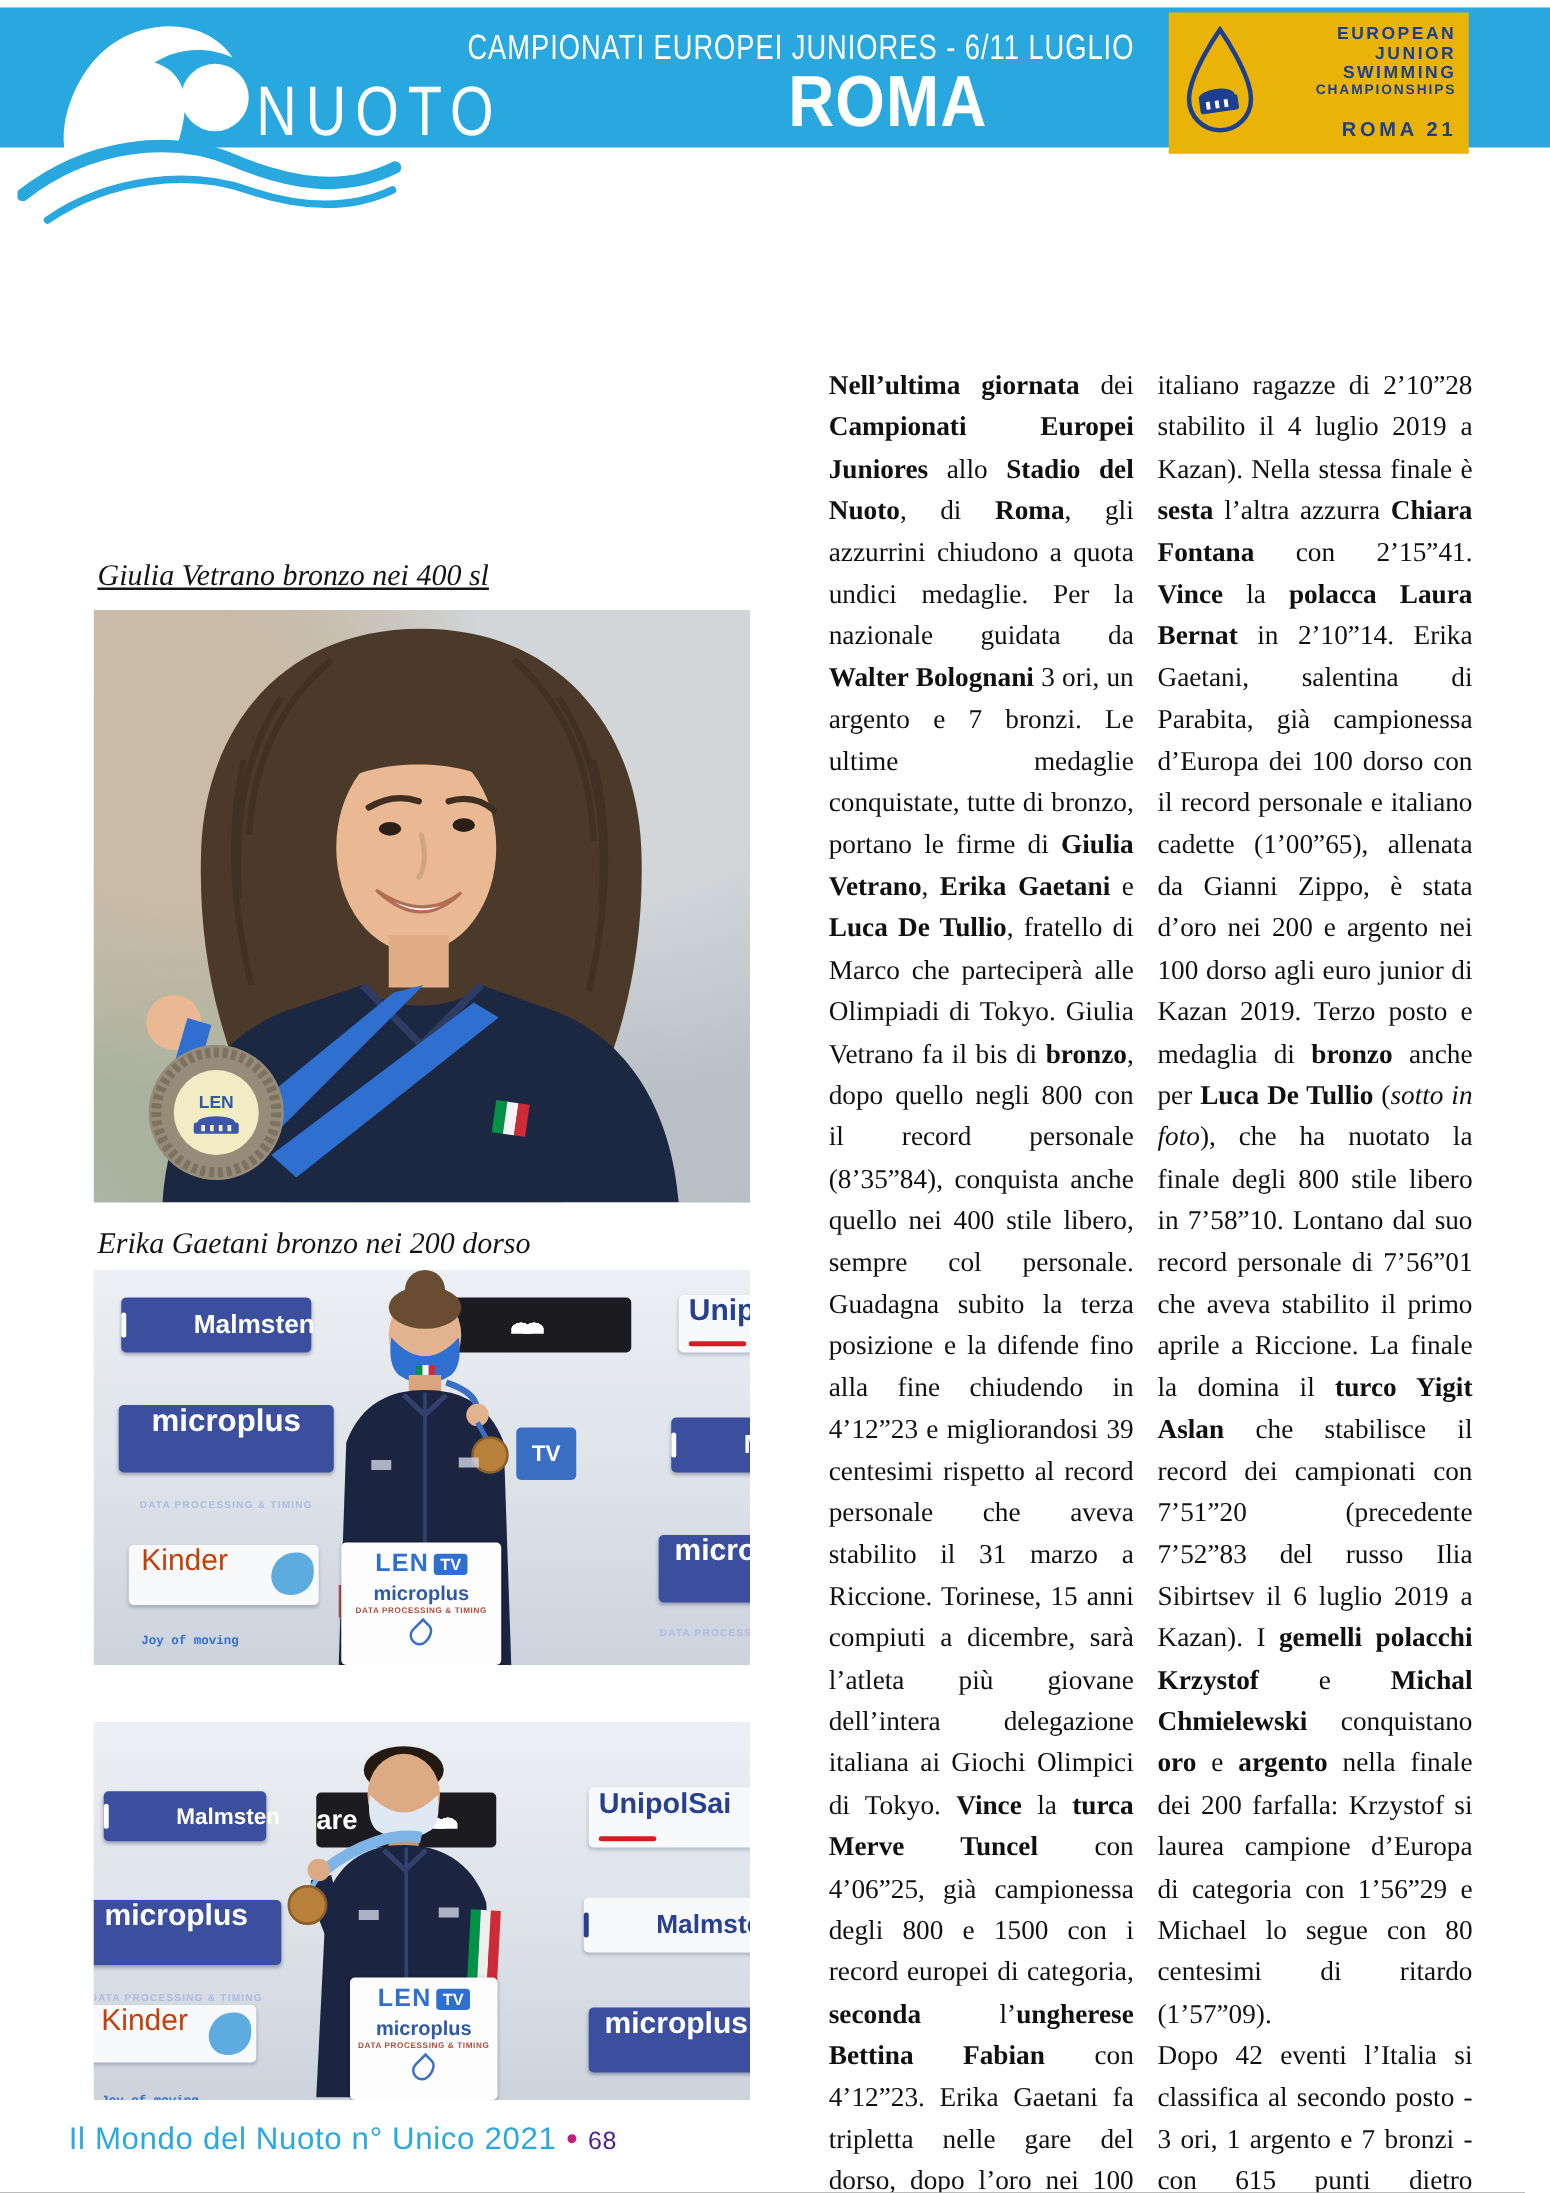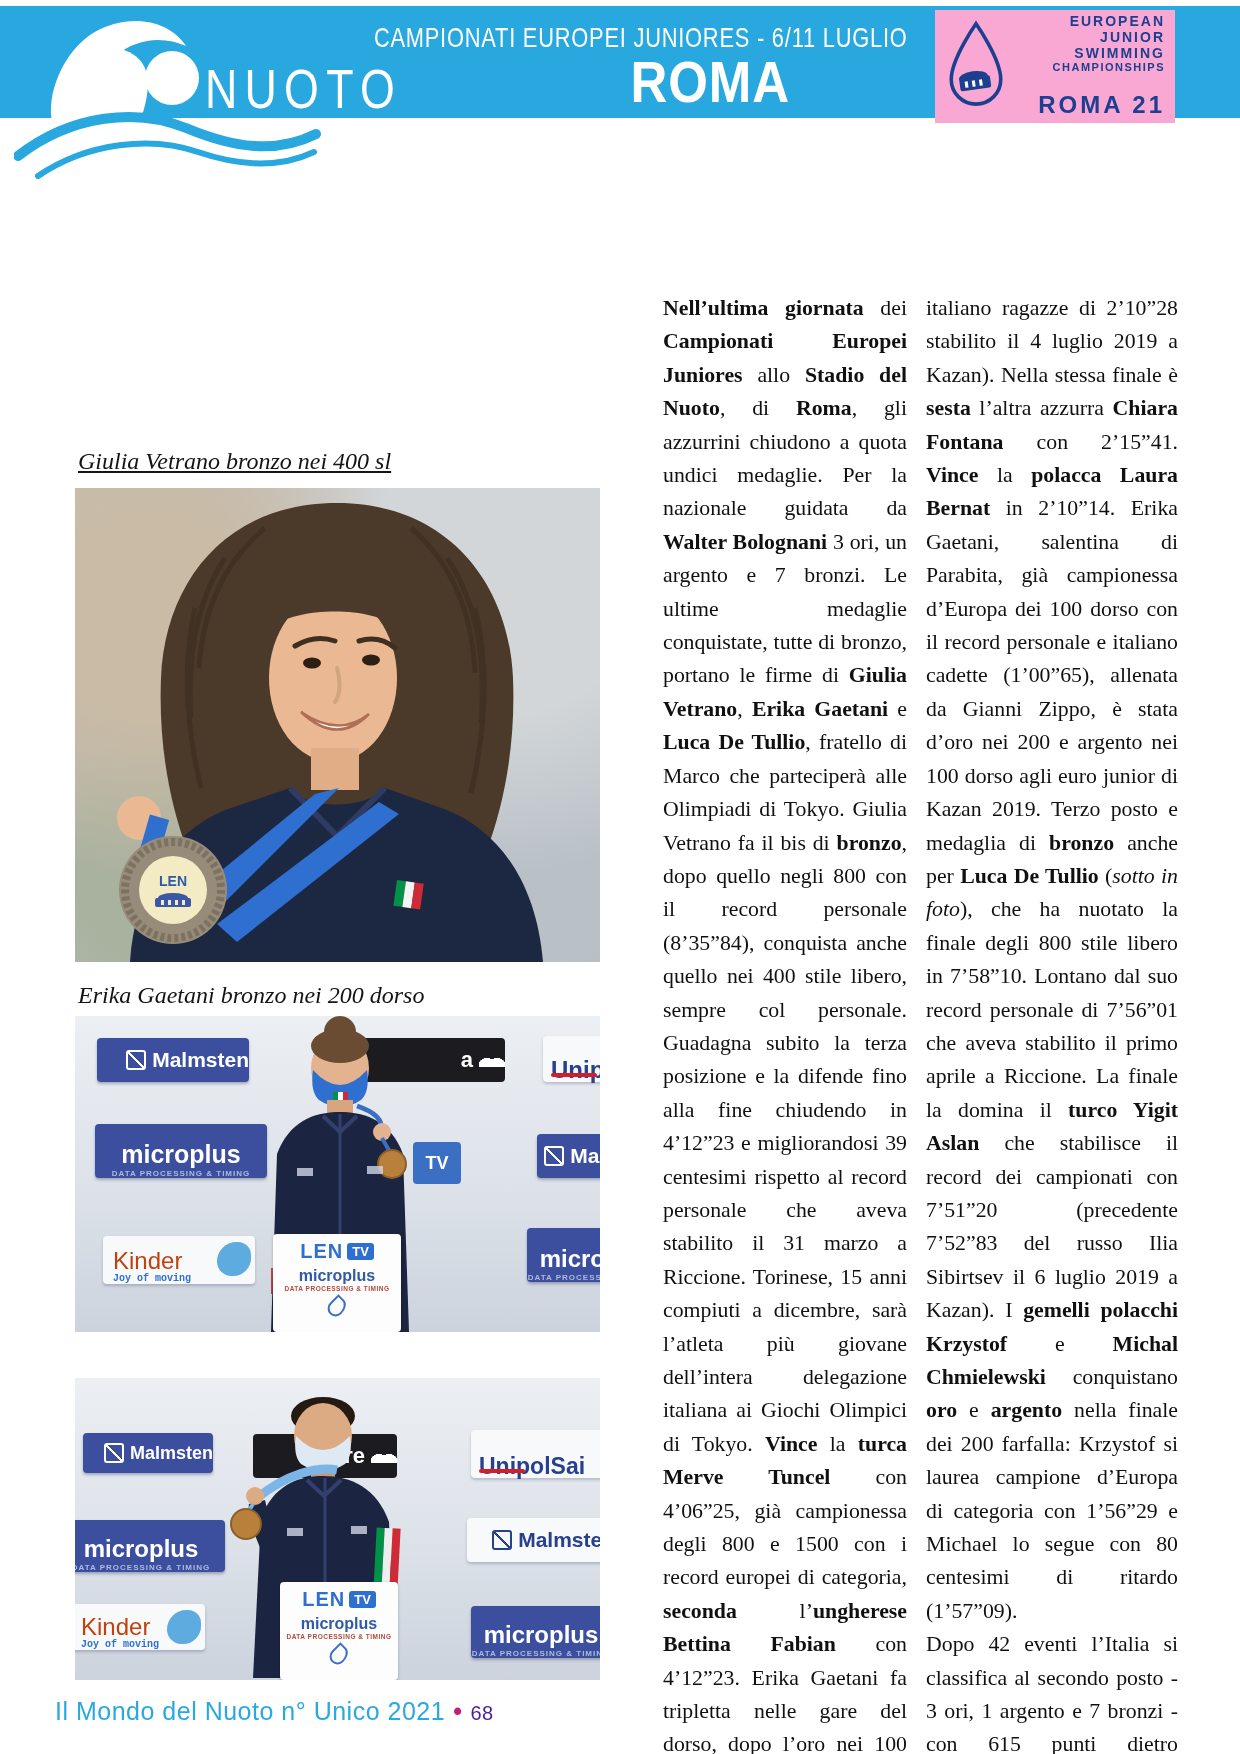--- a/index.html
+++ b/index.html
@@ -9,47 +9,47 @@
   .band{position:absolute;left:0;top:6px;width:1240px;height:112px;background:#29a8e0;}
   .kicker{position:absolute;left:320px;top:22px;width:490px;text-align:center;color:#fff;
           font-family:"Liberation Sans",sans-serif;font-size:28px;white-space:nowrap;
           transform:scaleX(.78);transform-origin:center;letter-spacing:1px;}
   .nuoto{position:absolute;left:205px;top:56px;color:#fff;font-family:"Liberation Sans",sans-serif;
          font-size:56px;font-weight:400;letter-spacing:9px;transform:scaleX(.8);transform-origin:left;
          white-space:nowrap;}
   .roma{position:absolute;left:560px;top:48px;width:230px;text-align:right;color:#fff;
         font-family:"Liberation Sans",sans-serif;font-weight:bold;font-size:58px;
         transform:scaleX(.88);transform-origin:right;letter-spacing:1px;white-space:nowrap;}
-  .logo-box{position:absolute;left:935px;top:10px;width:240px;height:113px;background:#f9a8d4;
+  .logo-box{position:absolute;left:935px;top:10px;width:240px;height:113px;background:#eab308;
             display:flex;align-items:center;box-sizing:border-box;padding:5px 10px 5px 8px;}
   .logo-text{margin-left:auto;text-align:right;color:#1c3f8f;font-family:"Liberation Sans",sans-serif;
              font-weight:bold;line-height:1.12;}
   .lt-a{font-size:14px;letter-spacing:2px;}
   .lt-b{font-size:11px;letter-spacing:1.5px;}
-  .lt-c{font-size:24px;letter-spacing:3px;margin-top:18px;}
+  .lt-c{font-size:16px;letter-spacing:3px;margin-top:18px;}
   .swim-logo{position:absolute;left:14px;top:16px;}
   
   .headline{position:absolute;left:28px;top:170px;width:600px;text-align:center;color:#e81c24;
             font-family:"Liberation Sans",sans-serif;font-weight:bold;font-size:66px;line-height:61px;}
   .headline span{display:block;transform:scaleX(.84);transform-origin:center;white-space:nowrap;letter-spacing:-1px;}
   .standfirst{position:absolute;left:622px;top:180px;width:570px;text-align:center;font-style:italic;
               font-size:27px;line-height:35px;color:#1a5d85;}
   
   .caption{position:absolute;left:78px;font-style:italic;font-size:24px;color:#141414;}
   .photo{position:absolute;left:75px;width:525px;overflow:hidden;background:#dfe3ea;}
   .photo1-bg{position:absolute;inset:0;background:
       radial-gradient(circle at 15% 28%, #c9bba6 0 18%, rgba(201,187,166,0) 46%),
       radial-gradient(circle at 82% 18%, #d2d6d9 0 24%, rgba(210,214,217,0) 52%),
       radial-gradient(circle at 86% 76%, #b9c0c6 0 20%, rgba(185,192,198,0) 47%),
       radial-gradient(circle at 18% 82%, #a9b29f 0 16%, rgba(169,178,159,0) 42%),
       linear-gradient(135deg,#c7bfb1,#b7bcc1 60%,#aeb5bb);}
   .podium-bg{position:absolute;inset:0;background:linear-gradient(180deg,#eceff3 0%,#dde2e9 55%,#ccd3dd 100%);}
   .panel{position:absolute;border-radius:4px;display:flex;flex-direction:column;align-items:center;
-         justify-content:flex-end;font-family:"Liberation Sans",sans-serif;font-weight:bold;line-height:1.05;
-         box-sizing:border-box;}
+         justify-content:flex-start;font-family:"Liberation Sans",sans-serif;font-weight:bold;line-height:1.05;
+         box-sizing:border-box;gap:48px;}
   .panel.navy{background:#3b4f9e;color:#fff;box-shadow:0 2px 3px rgba(40,50,90,.35);}
   .panel.white{background:#f7f9fb;color:#27408f;box-shadow:0 2px 3px rgba(40,50,90,.25);}
   .panel.dark{background:#1b1b20;color:#fff;}
   .mp-sub{font-size:8px;letter-spacing:1px;color:#aebadf;font-weight:bold;margin-top:2px;white-space:nowrap;}
   .kinder-main{color:#c2410c;font-size:24px;font-weight:normal;}
   .kinder-sub{color:#2e6fd0;font-size:10px;font-weight:bold;font-family:Liberation Mono, monospace;}
   .kinder-swoosh{position:absolute;right:4px;top:6px;width:34px;height:34px;background:#4da2dd;
                  border-radius:60% 40% 55% 45%;opacity:.9;}
   .unipol-bar{position:absolute;left:8px;bottom:5px;width:46px;height:4px;background:#d21f26;border-radius:2px;}
   .lencard{position:absolute;background:#fdfdfd;border-radius:4px;box-shadow:0 1px 3px rgba(0,0,0,.25);

